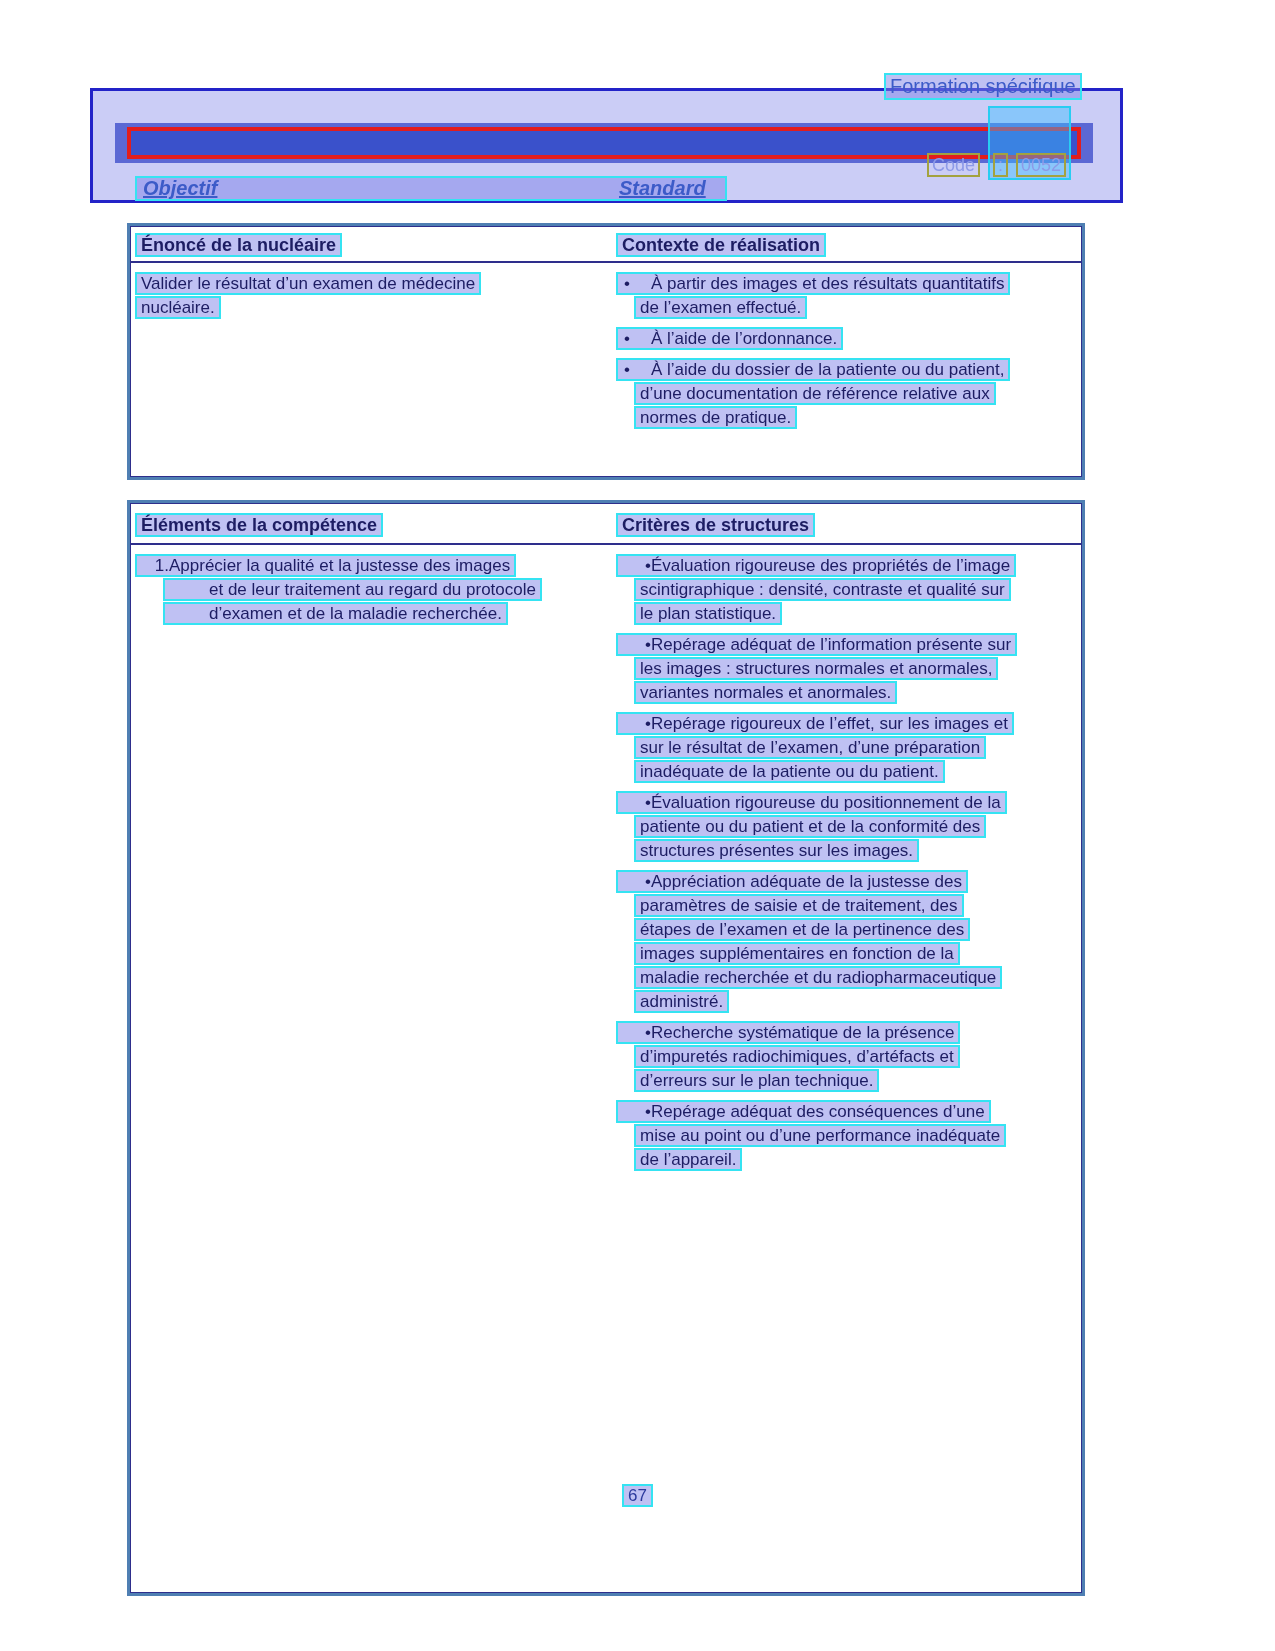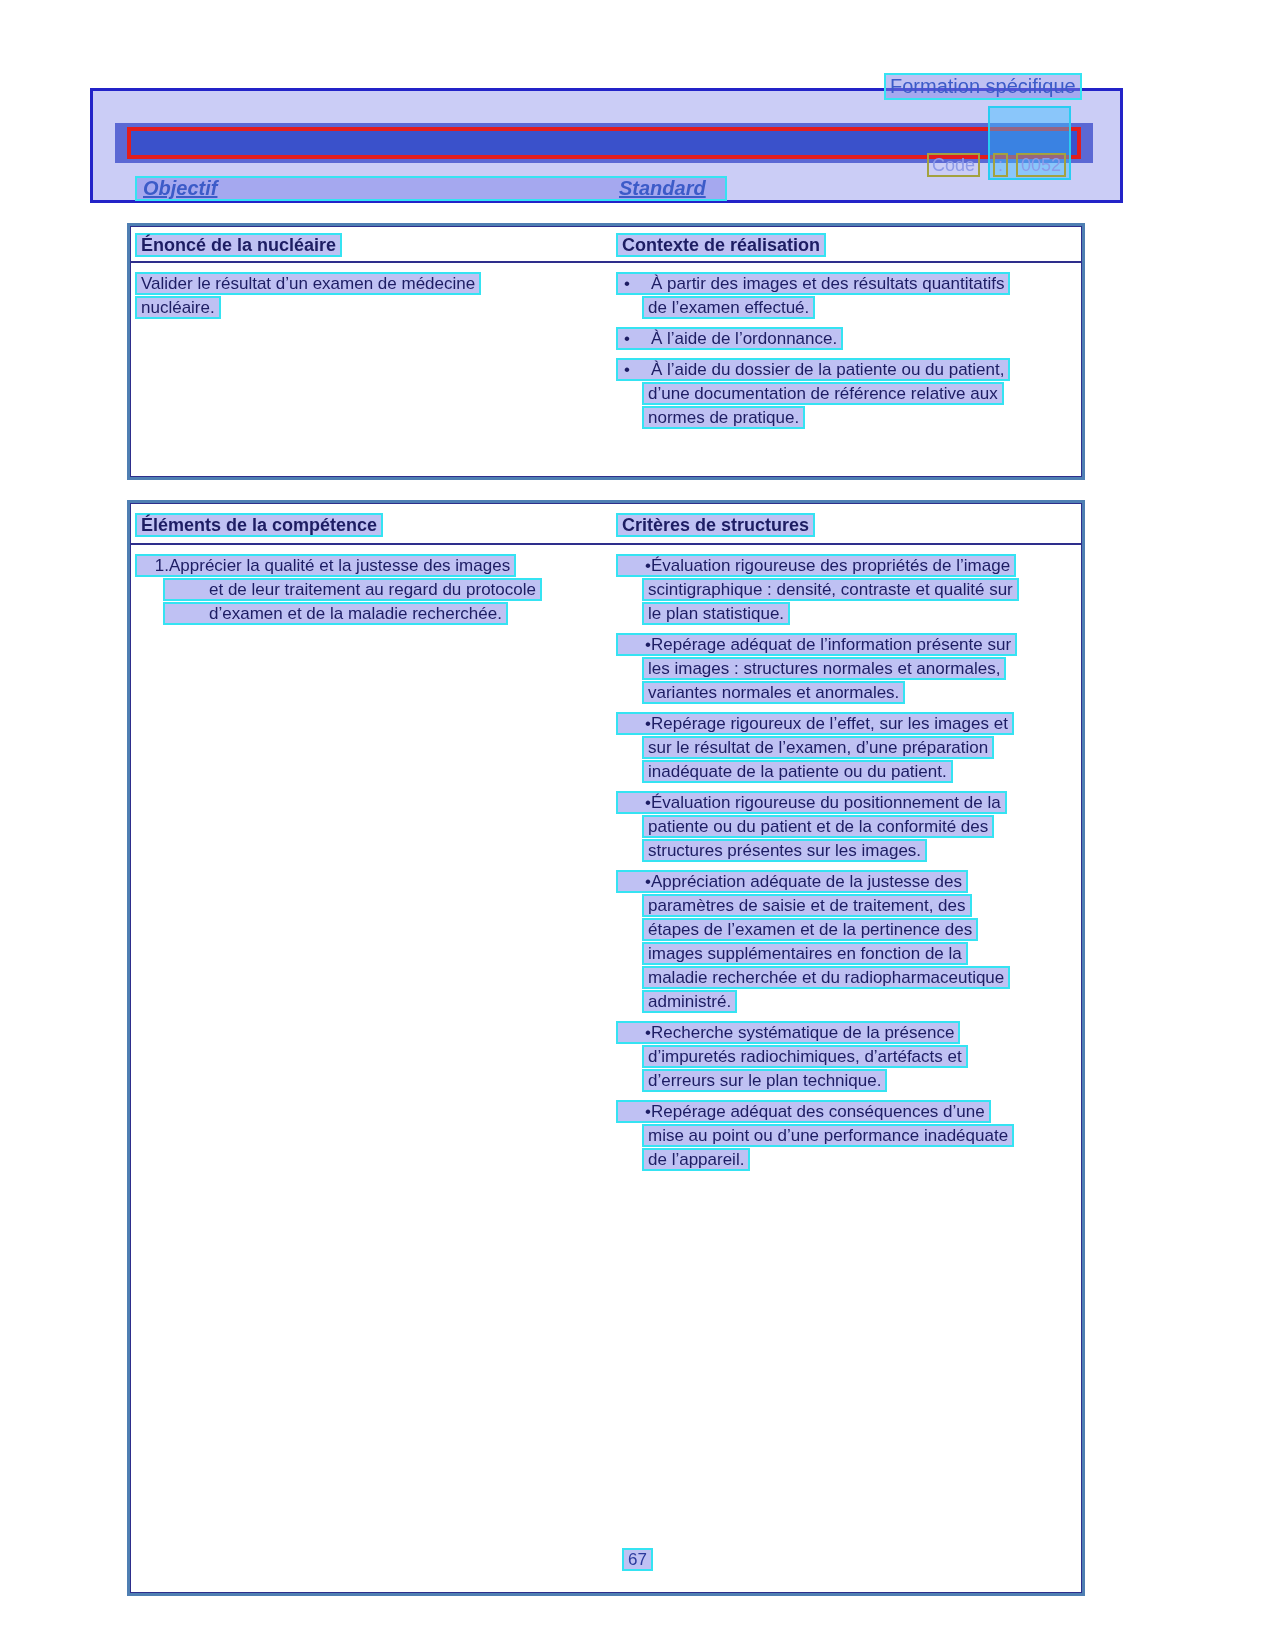--- a/index.html
+++ b/index.html
@@ -75,23 +75,23 @@
     box-sizing:border-box;border-bottom:2px solid var(--table-inner);
     padding:7px 0 0 5px;height:37px;
   }
   .tbl2 .thead{height:42px;padding-top:10px;}
   .th{font-weight:bold;font-size:18px;line-height:20px;color:var(--text-navy);}
   .tbody{display:grid;grid-template-columns:481px 1fr;padding:9px 6px 0 5px;}
   .cell{min-width:0;}
   .bullet{margin-bottom:8px;}
   .marker{display:inline-block;width:27px;padding-left:2px;}
   .marker.num{width:28px;padding-left:0;}
-  .cont{margin-left:26px;}
+  .cont{margin-left:18px;}
   .numbered .cont{margin-left:28px;padding-left:44px;}
-  .page-num{position:absolute;top:1548px;left:0;right:0;}
+  .page-num{position:absolute;top:1484px;left:0;right:0;}
   .page-num .hl{margin:0 auto;color:#2b3a9c;}
 </style>
 </head>
 <body>
 
 <div class="page">
 
   <div class="eyebrow">
     <span class="hl">Formation spécifique</span>
   </div>

